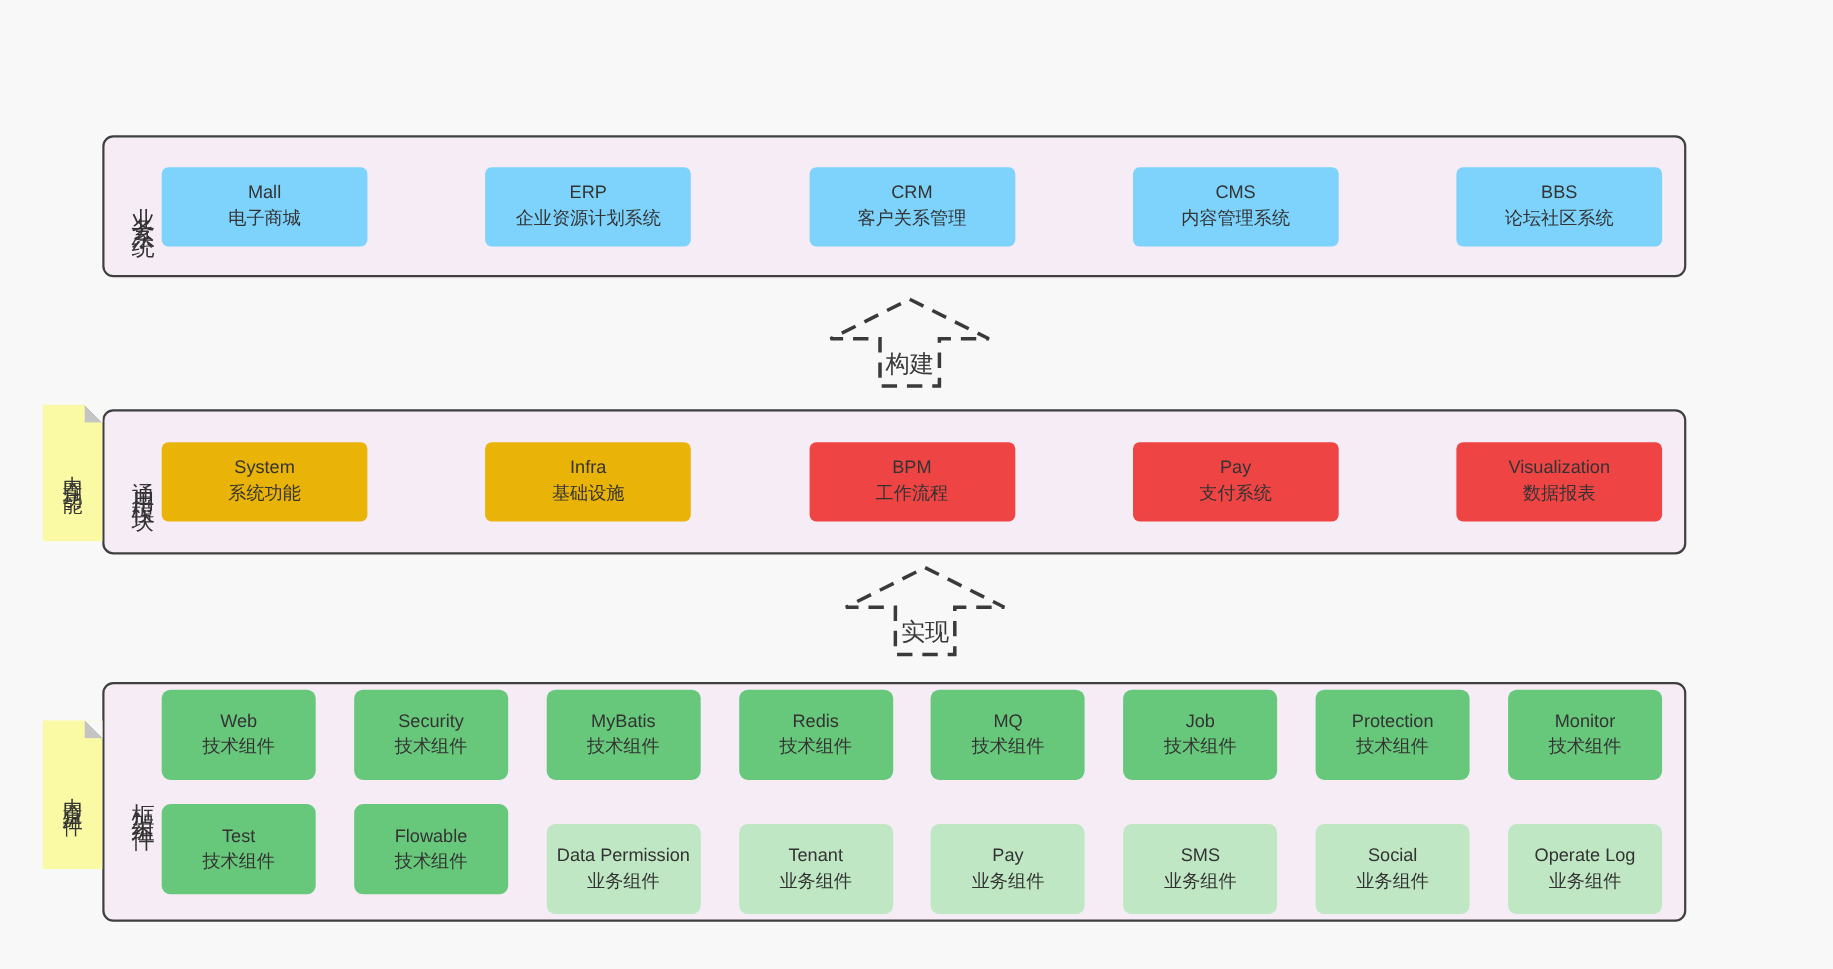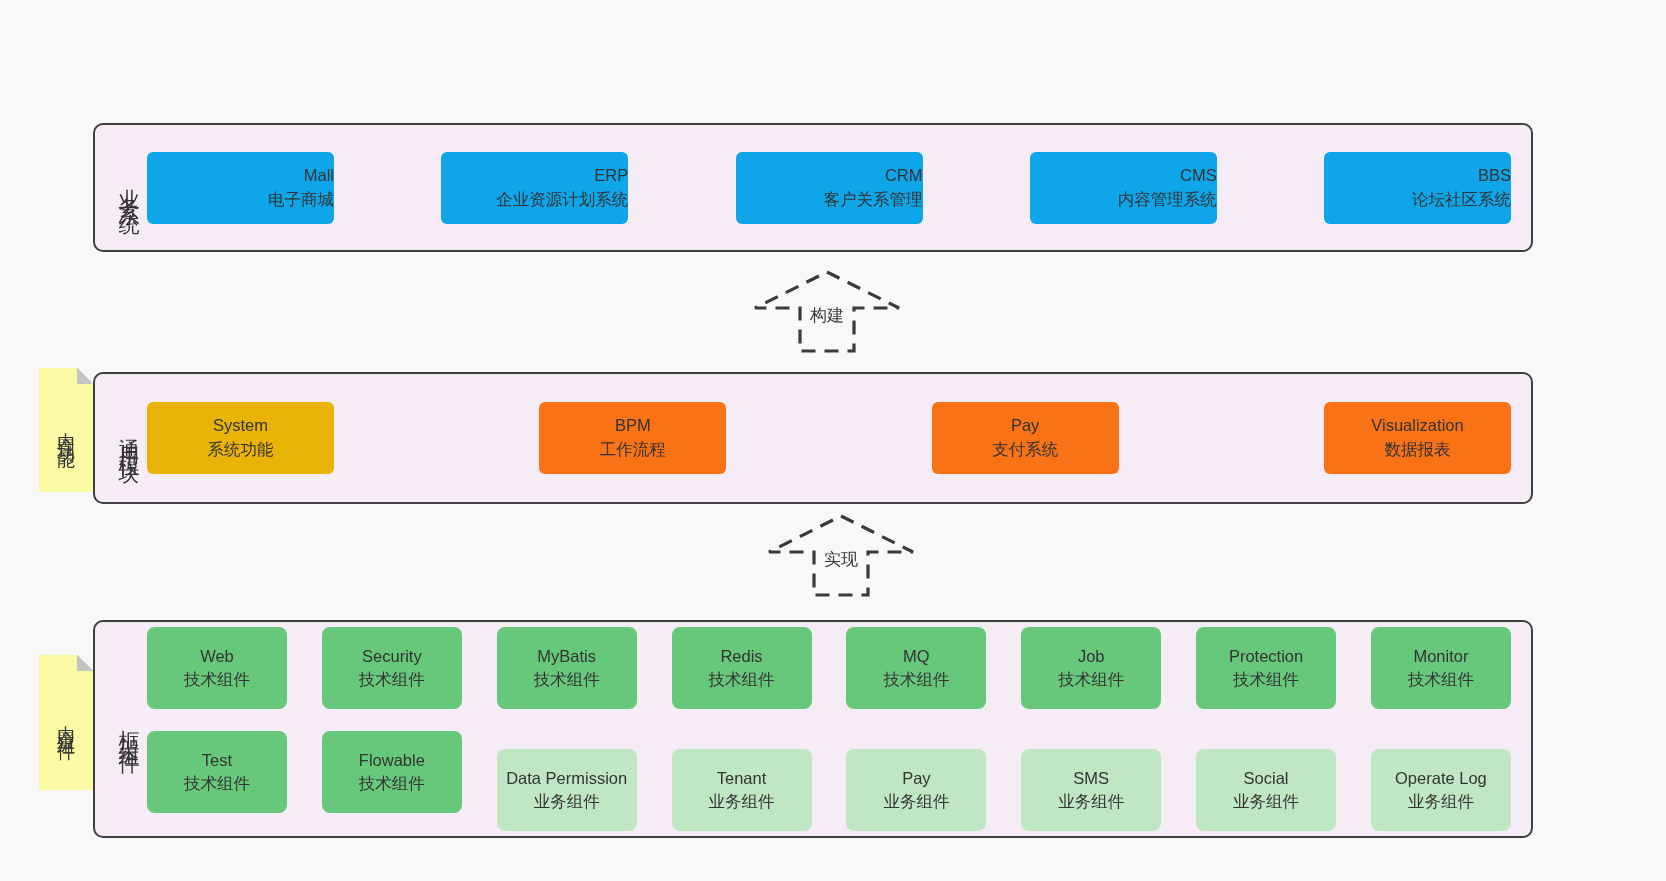--- a/index.html
+++ b/index.html
@@ -59,23 +59,23 @@
     display:flex;
     flex-direction:column;
     align-items:center;
     justify-content:center;
     text-align:center;
     font-size:16.5px;
     line-height:1.45;
     color:#333;
   }
   .box.small { width:140px; height:82px; border-radius:8px; line-height:1.4; padding:2px 6px; }
-  .box.blue       { background:#0ea5e9;align-items:flex-end; }
+  .box.blue       { background:#7dd3fc; }
   .box.red        { background:#eab308; }
-  .box.pink       { background:#f97316; }
+  .box.pink       { background:#ef4444; }
   .box.green      { background:#67c87b; }
   .box.lightgreen { background:#bfe7c3;margin-top:18px; }
   .sticky {
     position:absolute;
     left:39px;
     width:54px;
     background:#fafaa5;
     z-index:2;
     display:flex;
     align-items:center;
@@ -98,25 +98,25 @@
   .arrow {
     position:absolute;
     width:150px;
     height:84px;
     z-index:1;
   }
   .arrow svg { display:block; width:100%; height:100%; }
   .arrow-label {
     position:absolute;
     left:50%;
-    top:34px;
+    top:46px;
     transform:translateX(-50%);
     background:#f8f8f8;
     padding:0 3px;
-    font-size:17px;
+    font-size:22px;
     color:#3a3a3a;
     white-space:nowrap;
   }
   #band-business { top:123px;  height:129px; }
   #band-modules  { top:372px;  height:132px; }
   #band-framework{ top:620px;  height:218px; }
   #sticky-features   { top:368px; height:124px; }
   #sticky-components { top:655px; height:135px; }
   #arrow-build     { left:752px; top:270px; }
   #arrow-implement { left:766px; top:514px; }
@@ -161,20 +161,24 @@
   <span class="sticky-text">内置功能</span>
 </div>
 
 <div class="band" id="band-modules">
   <div class="band-label">通用模块</div>
   <div class="band-content">
     <div class="box red">
       <span>System</span>
       <span>系统功能</span>
     </div>
+    <div class="box red">
+      <span>Infra</span>
+      <span>基础设施</span>
+    </div>
     <div class="box pink">
       <span>BPM</span>
       <span>工作流程</span>
     </div>
     <div class="box pink">
       <span>Pay</span>
       <span>支付系统</span>
     </div>
     <div class="box pink">
       <span>Visualization</span>

